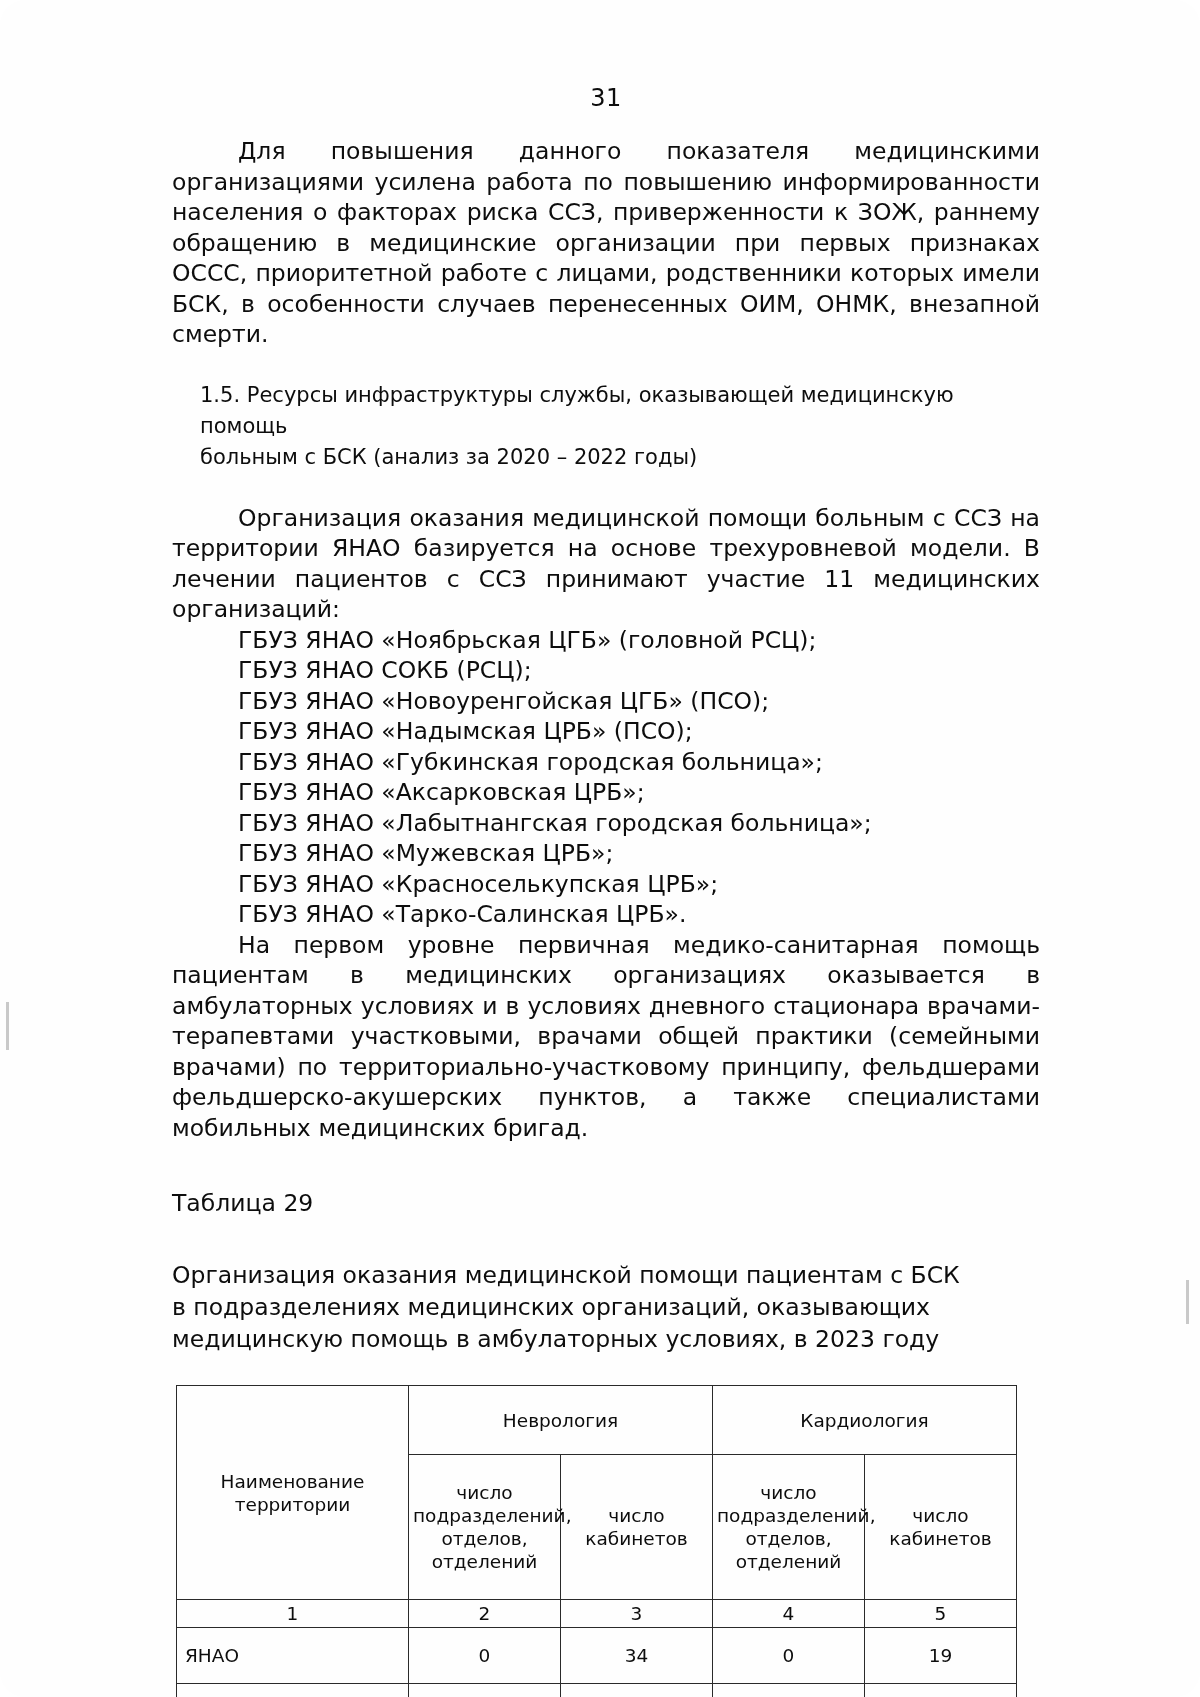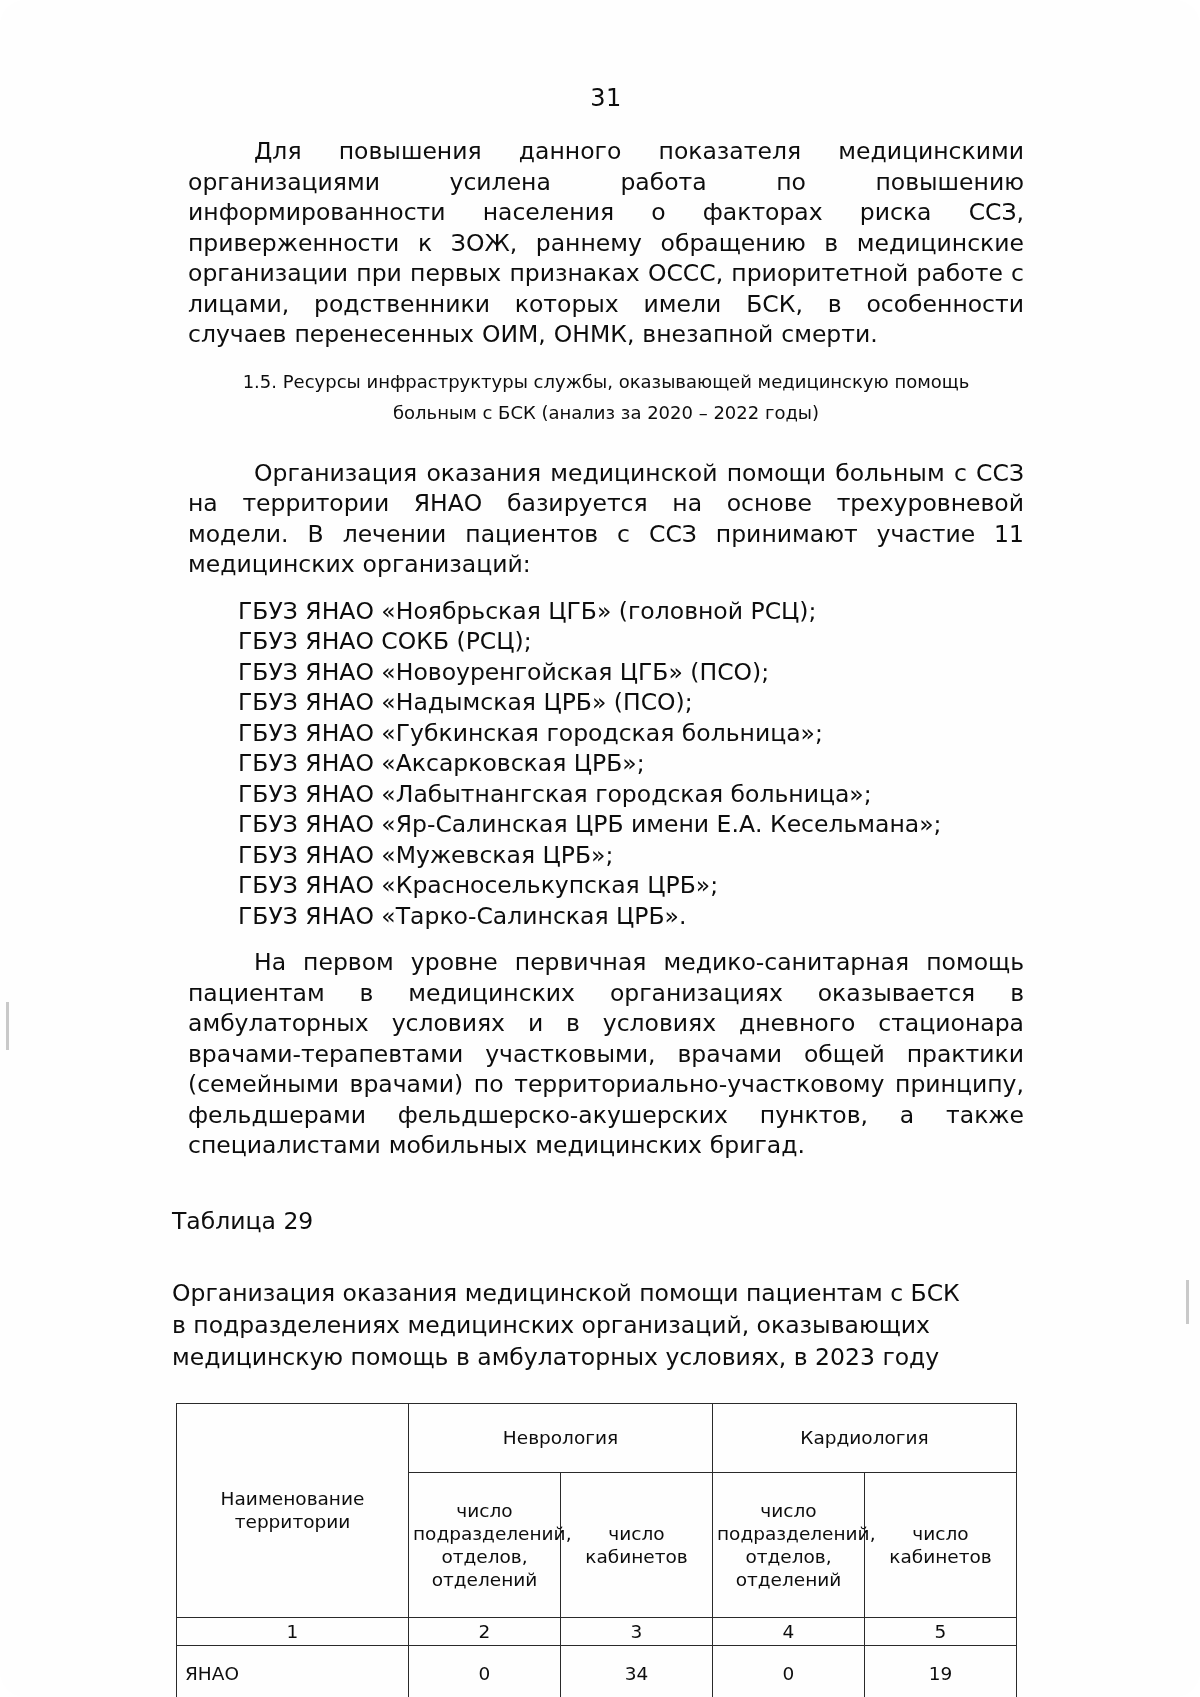--- a/index.html
+++ b/index.html
@@ -32,29 +32,29 @@
     font-size: 24px;
     padding-top: 84px;
     letter-spacing: 0.5px;
   }
   .para {
     font-size: 23.5px;
     line-height: 30.5px;
     text-align: justify;
     text-justify: inter-word;
     text-indent: 66px;
-    margin: 16px;
+    margin: 0;
     word-spacing: 0.5px;
   }
   .para.first { margin-top: 24px; }
   .section-heading {
-    font-size: 18px;
+    font-size: 21px;
     line-height: 31px;
-    text-align: center;
-    margin: 16px 0 0 0;
+    text-align: left;
+    margin: 30px 0 0 0;
     padding: 0 28px;
   }
   .heading-line2 { display: block; }
   .list {
     list-style: none;
     margin: 0;
     padding: 0;
   }
   .list li {
     font-size: 23.5px;
@@ -137,21 +137,20 @@
     <p class="para" style="margin-top:30px">Организация оказания медицинской помощи больным с ССЗ на территории ЯНАО базируется на основе трехуровневой модели. В лечении пациентов с ССЗ принимают участие 11 медицинских организаций:</p>
 
     <ul class="list">
       <li>ГБУЗ ЯНАО «Ноябрьская ЦГБ» (головной РСЦ);</li>
       <li>ГБУЗ ЯНАО СОКБ (РСЦ);</li>
       <li>ГБУЗ ЯНАО «Новоуренгойская ЦГБ» (ПСО);</li>
       <li>ГБУЗ ЯНАО «Надымская ЦРБ» (ПСО);</li>
       <li>ГБУЗ ЯНАО «Губкинская городская больница»;</li>
       <li>ГБУЗ ЯНАО «Аксарковская ЦРБ»;</li>
       <li>ГБУЗ ЯНАО «Лабытнангская городская больница»;</li>
-      <li>ГБУЗ ЯНАО «Яр-Салинская ЦРБ имени Е.А. Кесельмана»;</li>
       <li>ГБУЗ ЯНАО «Мужевская ЦРБ»;</li>
       <li>ГБУЗ ЯНАО «Красноселькупская ЦРБ»;</li>
       <li>ГБУЗ ЯНАО «Тарко-Салинская ЦРБ».</li>
     </ul>
 
     <p class="para">На первом уровне первичная медико-санитарная помощь пациентам в медицинских организациях оказывается в амбулаторных условиях и в условиях дневного стационара врачами-терапевтами участковыми, врачами общей практики (семейными врачами) по территориально-участковому принципу, фельдшерами фельдшерско-акушерских пунктов, а также специалистами мобильных медицинских бригад.</p>
 
     <div class="table-label">Таблица 29</div>
 
     <div class="table-title">

